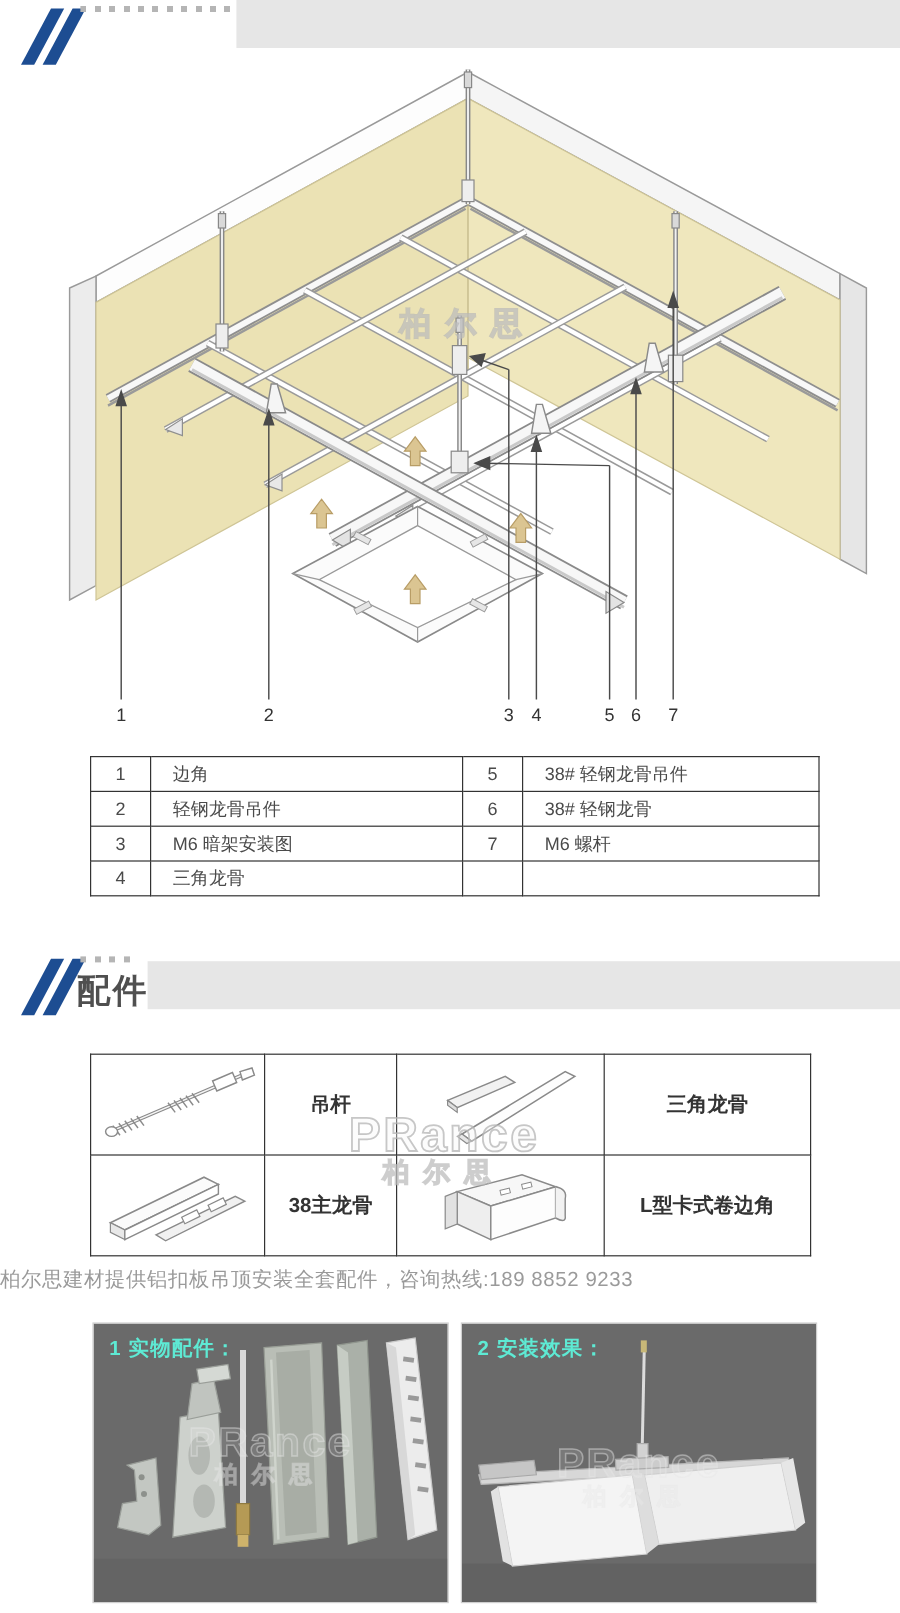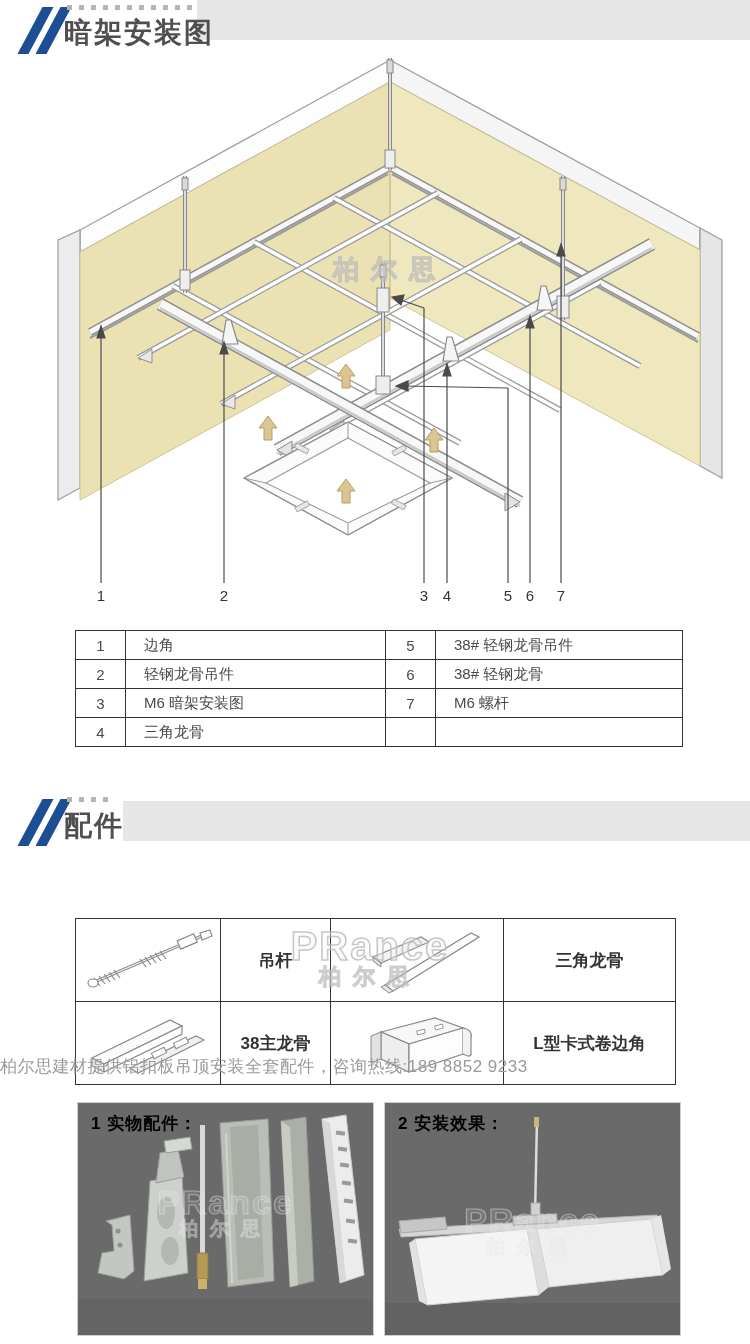--- a/index.html
+++ b/index.html
@@ -26,38 +26,37 @@
   .parts-table td.num{text-align:center;padding:0;}
   .acc-table{width:600px;table-layout:fixed;}
   .acc-table td{border:1px solid #333;height:82px;vertical-align:middle;text-align:center;padding:0;}
   .acc-label{font-size:17px;font-weight:bold;color:#333;}
 
   
   .hotline{font-size:17px;color:#9a9a9a;letter-spacing:0.5px;white-space:nowrap;}
 
   
   .photo{width:295px;height:232px;background:#6a6a6a;outline:1px solid #cfcfcf;overflow:hidden;}
-  .photo-label{position:absolute;left:13px;top:9px;font-size:17px;font-weight:bold;color:#000000;letter-spacing:1px;}
+  .photo-label{position:absolute;left:13px;top:9px;font-size:17px;font-weight:bold;color:#5eead4;letter-spacing:1px;}
 
   
   .wm{text-align:center;pointer-events:none;line-height:1.05;}
   .wm .wm-main{font-weight:bold;color:rgba(245,245,245,0.35);-webkit-text-stroke:1.5px rgba(180,180,180,0.75);letter-spacing:2px;}
   .wm .wm-sub{font-weight:bold;color:rgba(245,245,245,0.30);-webkit-text-stroke:1.2px rgba(180,180,180,0.65);letter-spacing:12px;font-family:Liberation Mono, monospace;}
   .wm.on-photo .wm-main{color:rgba(255,255,255,0.10);-webkit-text-stroke:1.2px rgba(230,230,230,0.45);}
   .wm.on-photo .wm-sub{color:rgba(255,255,255,0.10);-webkit-text-stroke:1px rgba(230,230,230,0.40);}
 </style>
 </head>
 <body>
 
 <div class="abs" style="left:0;top:0;width:750px;height:58px;">
   <div class="abs strip" style="left:197px;top:0;width:553px;height:40px;"></div>
   <div class="abs slash" style="left:30px;top:7px;"></div>
   <div class="abs slash" style="left:48px;top:7px;"></div>
   <div class="abs dots" style="left:67px;top:5px;width:128px;"></div>
-  <div class="abs sec-title" style="left:64px;top:14px;">暗架安装图</div>
 </div>
 
 <svg class="abs" style="left:0;top:58px;" width="750" height="545" viewBox="0 0 750 545">
 
   <g>
     <polygon points="390,2 80,172 80,194 390,24" fill="#fdfdfd" stroke="#9a9a9a" stroke-width="1.2"></polygon>
     <polygon points="390,2 700,170 700,192 390,24" fill="#f5f5f5" stroke="#9a9a9a" stroke-width="1.2"></polygon>
     <polygon points="58,182 80,172 80,430 58,442" fill="#ececec" stroke="#9a9a9a" stroke-width="1.2"></polygon>
     <polygon points="700,170 722,182 722,420 700,408" fill="#e6e6e6" stroke="#9a9a9a" stroke-width="1.2"></polygon>
     <polygon points="390,24 80,194 80,442 390,272" fill="#ebe2b4" stroke="#cfc596" stroke-width="1"></polygon>
@@ -233,21 +232,21 @@
 </div>
 
 <div class="abs" style="left:0;top:790px;width:640px;height:60px;">
   <div class="abs strip" style="left:123px;top:11px;width:627px;height:40px;"></div>
   <div class="abs slash" style="left:30px;top:9px;"></div>
   <div class="abs slash" style="left:48px;top:9px;"></div>
   <div class="abs dots" style="left:67px;top:7px;width:45px;"></div>
   <div class="abs sec-title" style="left:64px;top:17px;">配件</div>
 </div>
 
-<div class="abs" style="left:75px;top:918px;">
+<div class="abs" style="left:75px;top:878px;">
   <table class="acc-table">
     <colgroup>
         <col style="width:145px">
         <col style="width:110px">
         <col style="width:173px">
         <col style="width:172px">
       </colgroup>
     <tbody>
         <tr>
       <td>

